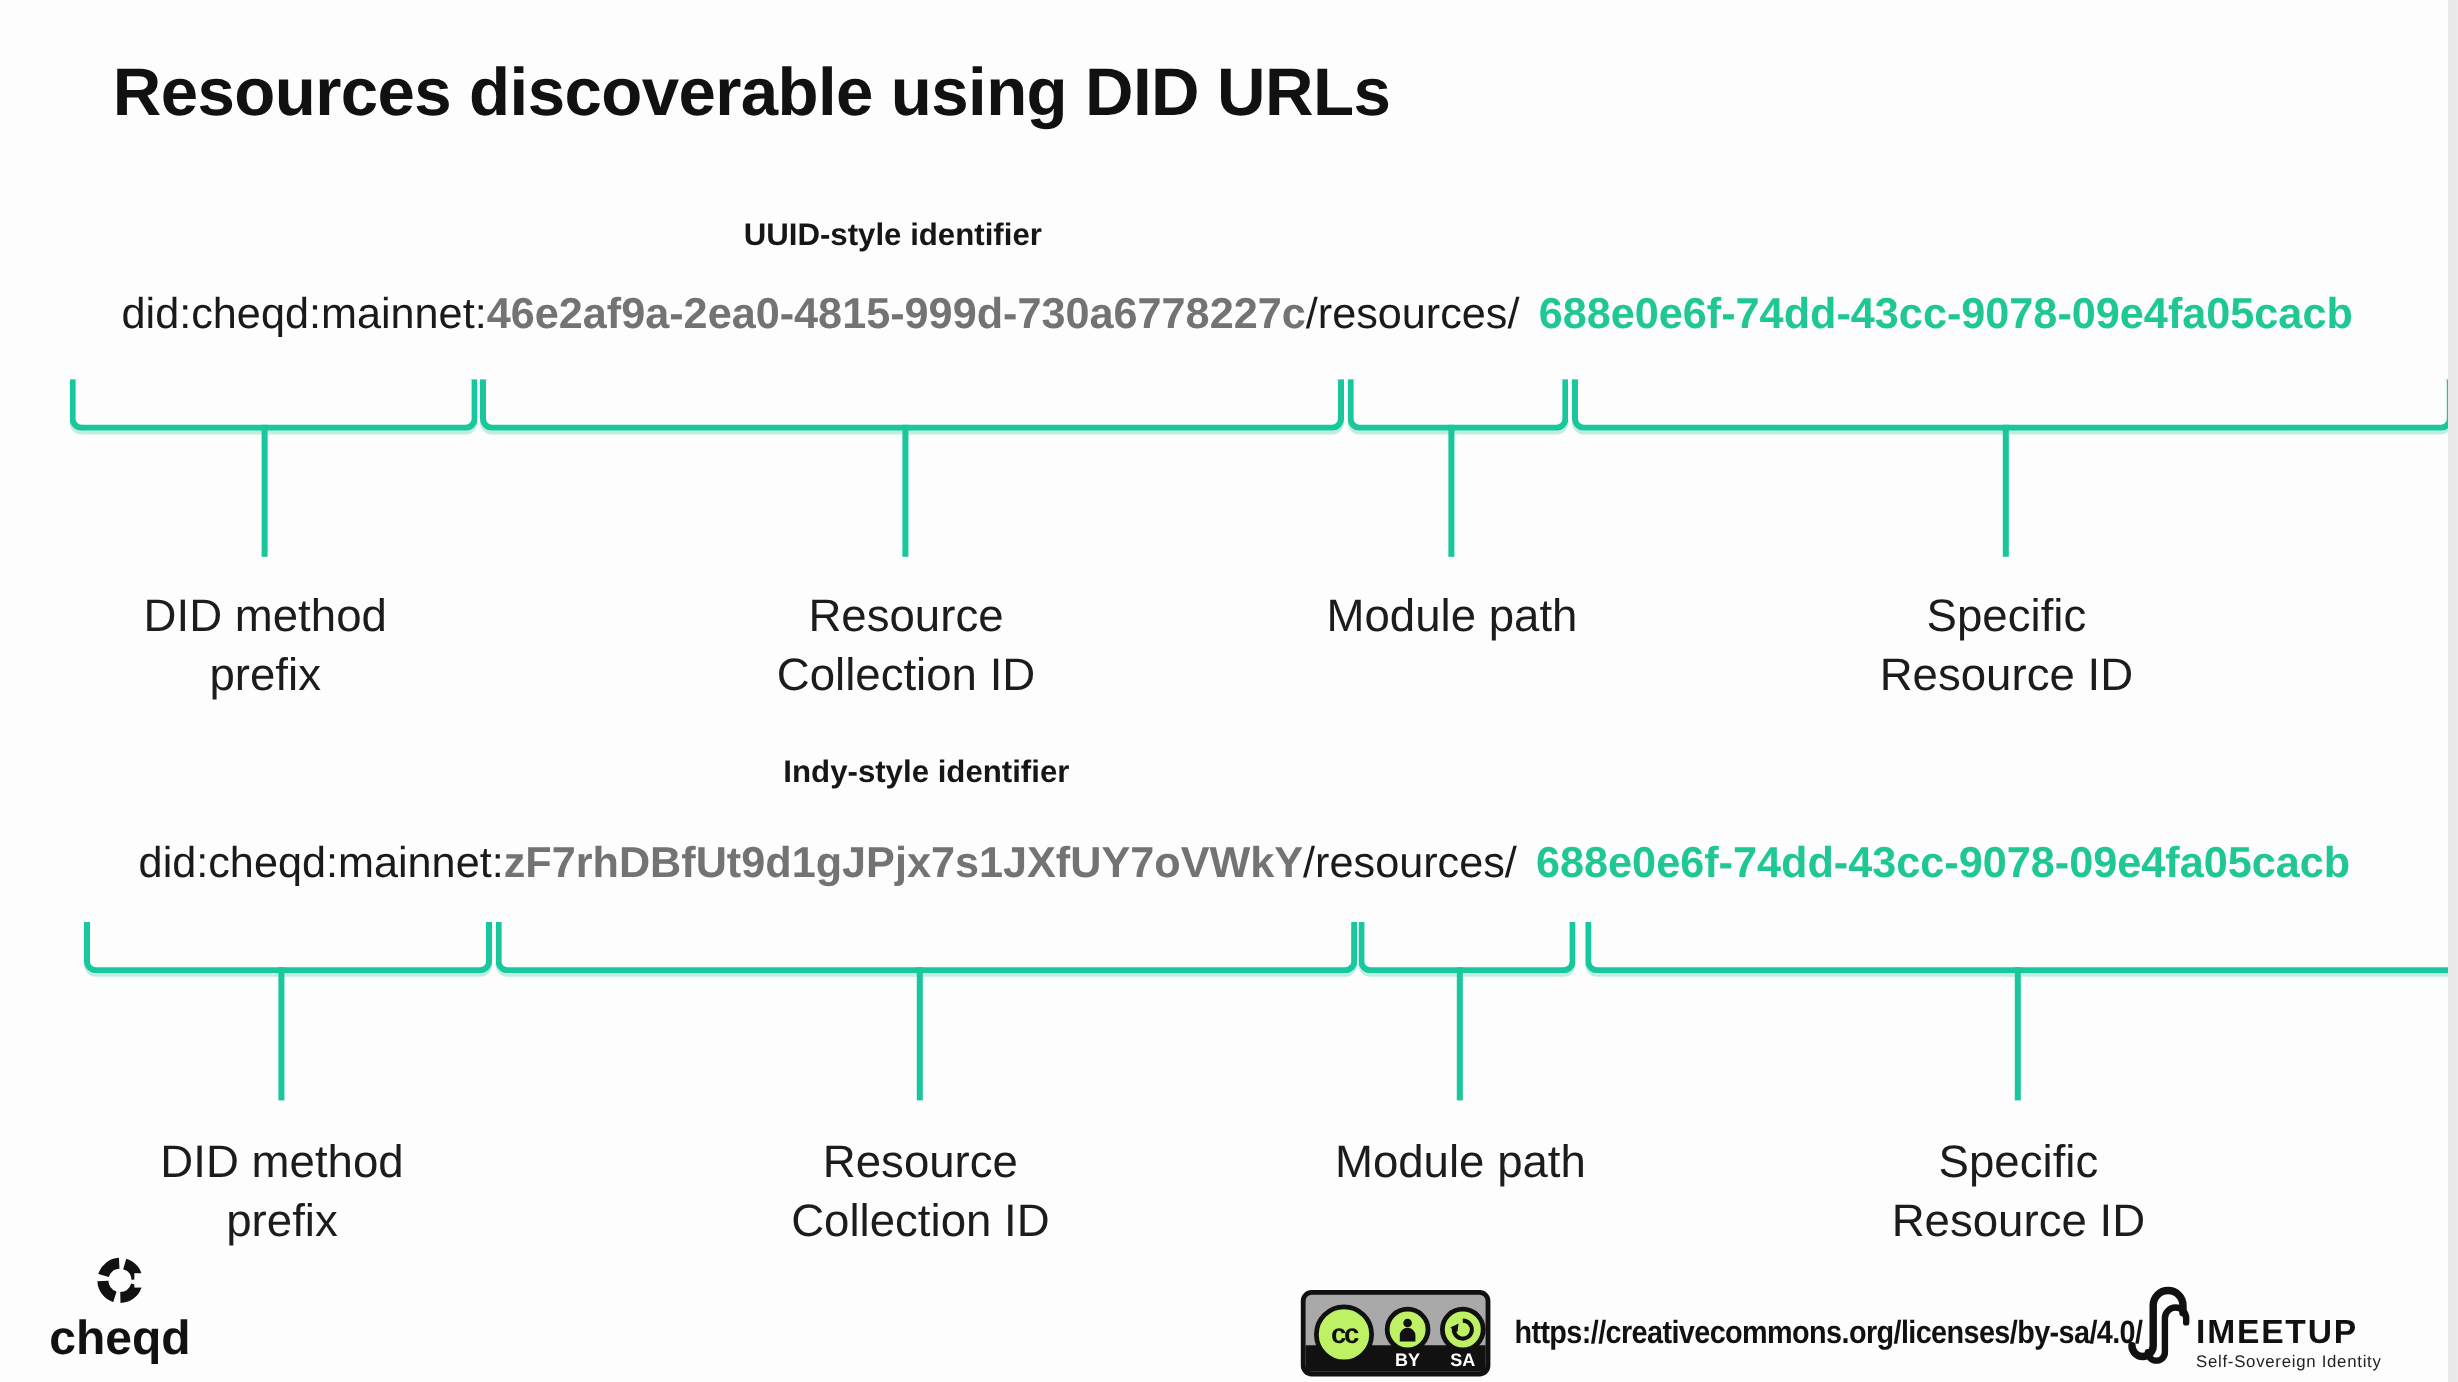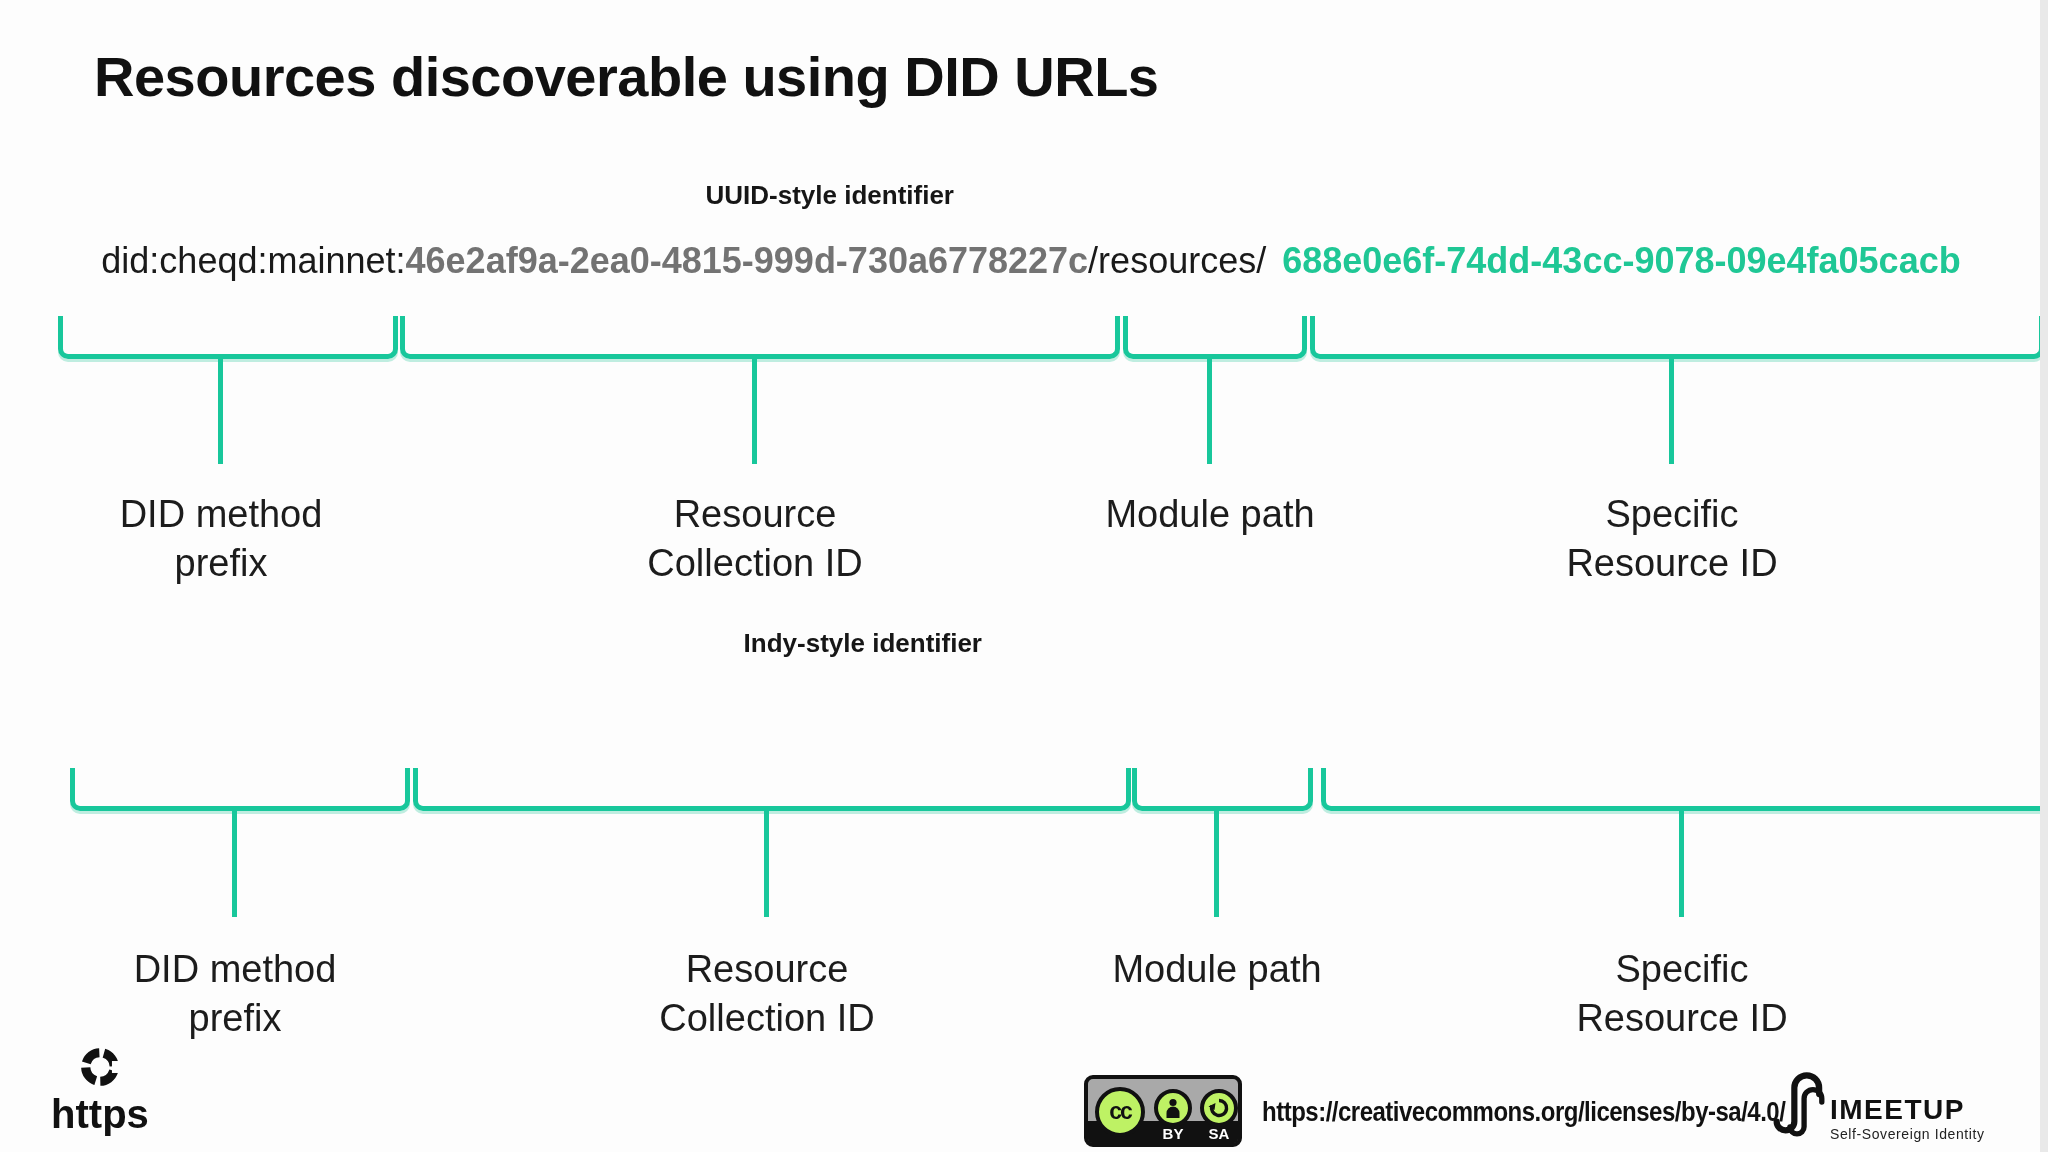--- a/index.html
+++ b/index.html
@@ -5,21 +5,21 @@
   html,body{margin:0;padding:0;background:#e9e9e9;}
   .canvas{
     position:relative;width:2040px;height:1152px;background:#fdfdfd;overflow:hidden;
     font-family:"Liberation Sans","DejaVu Sans",sans-serif;color:#1a1a1a;
   }
   .title{
     position:absolute;left:94px;top:44px;font-size:56px;font-weight:bold;
     letter-spacing:-0.5px;color:#111;
   }
   .sec-heading{
-    position:absolute;width:420px;text-align:right;font-size:26px;font-weight:bold;color:#161616;
+    position:absolute;width:420px;text-align:center;font-size:26px;font-weight:bold;color:#161616;
   }
   .did-url{
     position:absolute;transform:translateX(-50%);white-space:nowrap;
     font-size:36px;color:#1a1a1a;
   }
   .seg-orange{color:#737373;font-weight:bold;}
   .seg-green{color:#1FC795;font-weight:bold;margin-left:16px;}
   .bracket{
     position:absolute;height:38px;
     border-left:5px solid #18C79B;border-right:5px solid #18C79B;border-bottom:5px solid #18C79B;
@@ -95,20 +95,23 @@
   <div class="part-label" style="left:1010px;top:490px;">
     <div>Module path</div>
   </div>
   <div class="part-label" style="left:1472px;top:490px;">
     <div>Specific</div>
     <div>Resource ID</div>
   </div>
 
   <div class="sec-heading" style="left:562px;top:628px;">Indy-style identifier</div>
 
+  <div class="did-url" style="left:1037px;top:698px;">
+    <span>did:cheqd:mainnet:</span><span class="seg-orange">zF7rhDBfUt9d1gJPjx7s1JXfUY7oVWkY</span><span>/resources/</span><span class="seg-green">688e0e6f-74dd-43cc-9078-09e4fa05cacb</span>
+  </div>
 
   <div class="bracket" style="left:70px;top:768px;width:330px;"></div>
   <div class="bracket" style="left:413px;top:768px;width:708px;"></div>
   <div class="bracket" style="left:1132px;top:768px;width:171px;"></div>
   <div class="bracket" style="left:1321px;top:768px;width:722px;"></div>
 
   <div class="stem" style="left:232px;top:806px;height:111px;"></div>
   <div class="stem" style="left:764px;top:806px;height:111px;"></div>
   <div class="stem" style="left:1214px;top:806px;height:111px;"></div>
   <div class="stem" style="left:1679px;top:806px;height:111px;"></div>
@@ -127,21 +130,21 @@
   <div class="part-label" style="left:1482px;top:945px;">
     <div>Specific</div>
     <div>Resource ID</div>
   </div>
 
   <div class="cheqd">
     <svg width="46" height="46" viewBox="0 0 100 100">
       <circle cx="50" cy="50" r="31" fill="none" stroke="#111" stroke-width="20" stroke-dasharray="38 10" transform="rotate(18 50 50)"></circle>
       <rect x="76" y="37" width="26" height="26" fill="#fdfdfd"></rect>
     </svg>
-    <div class="cheqd-word">https</div>
+    <div class="cheqd-word">cheqd</div>
   </div>
 
   <div class="cc-badge">
     <div class="cc-strip"></div>
     <div class="cc-circle cc-main">cc</div>
     <div class="cc-circle cc-small cc-by">
       <svg width="22" height="22" viewBox="0 0 22 22">
         <circle cx="11" cy="5.5" r="3.6" fill="#111"></circle>
         <path d="M4.5 21 v-5 a6.5 6.5 0 0 1 13 0 v5 z" fill="#111"></path>
       </svg>

